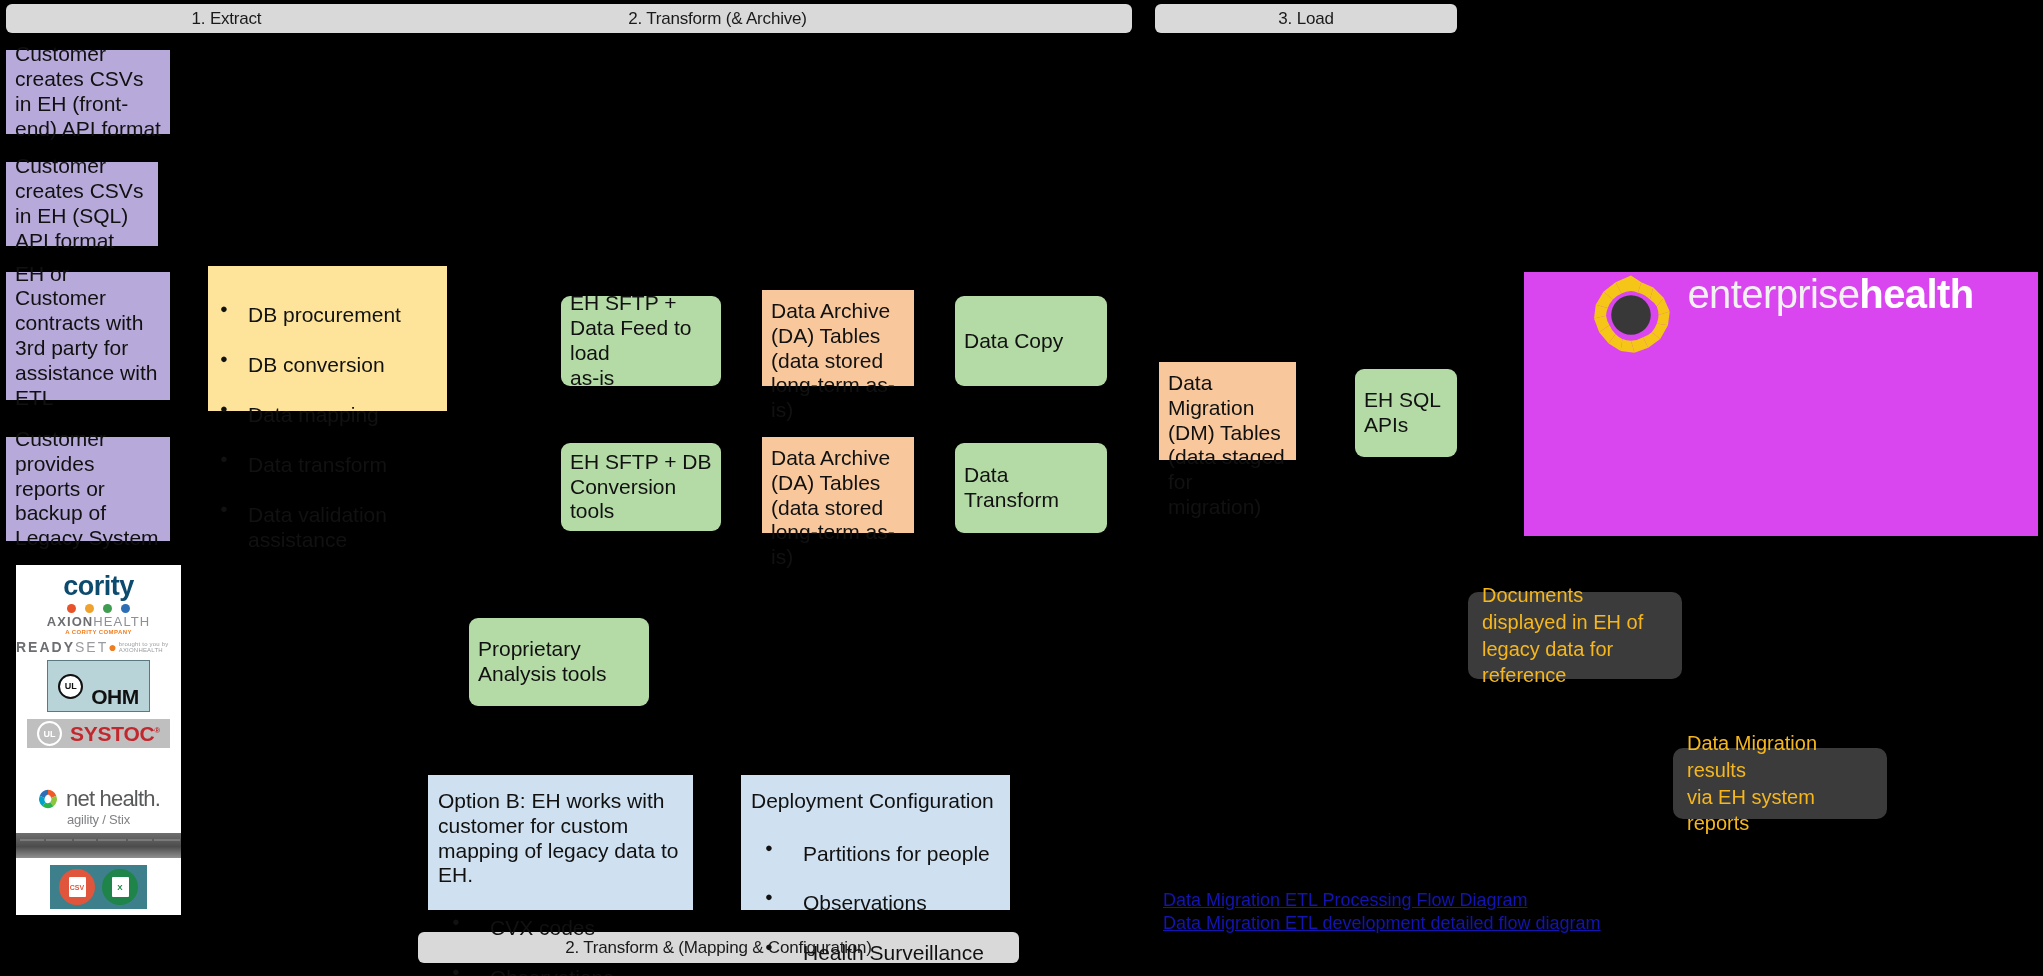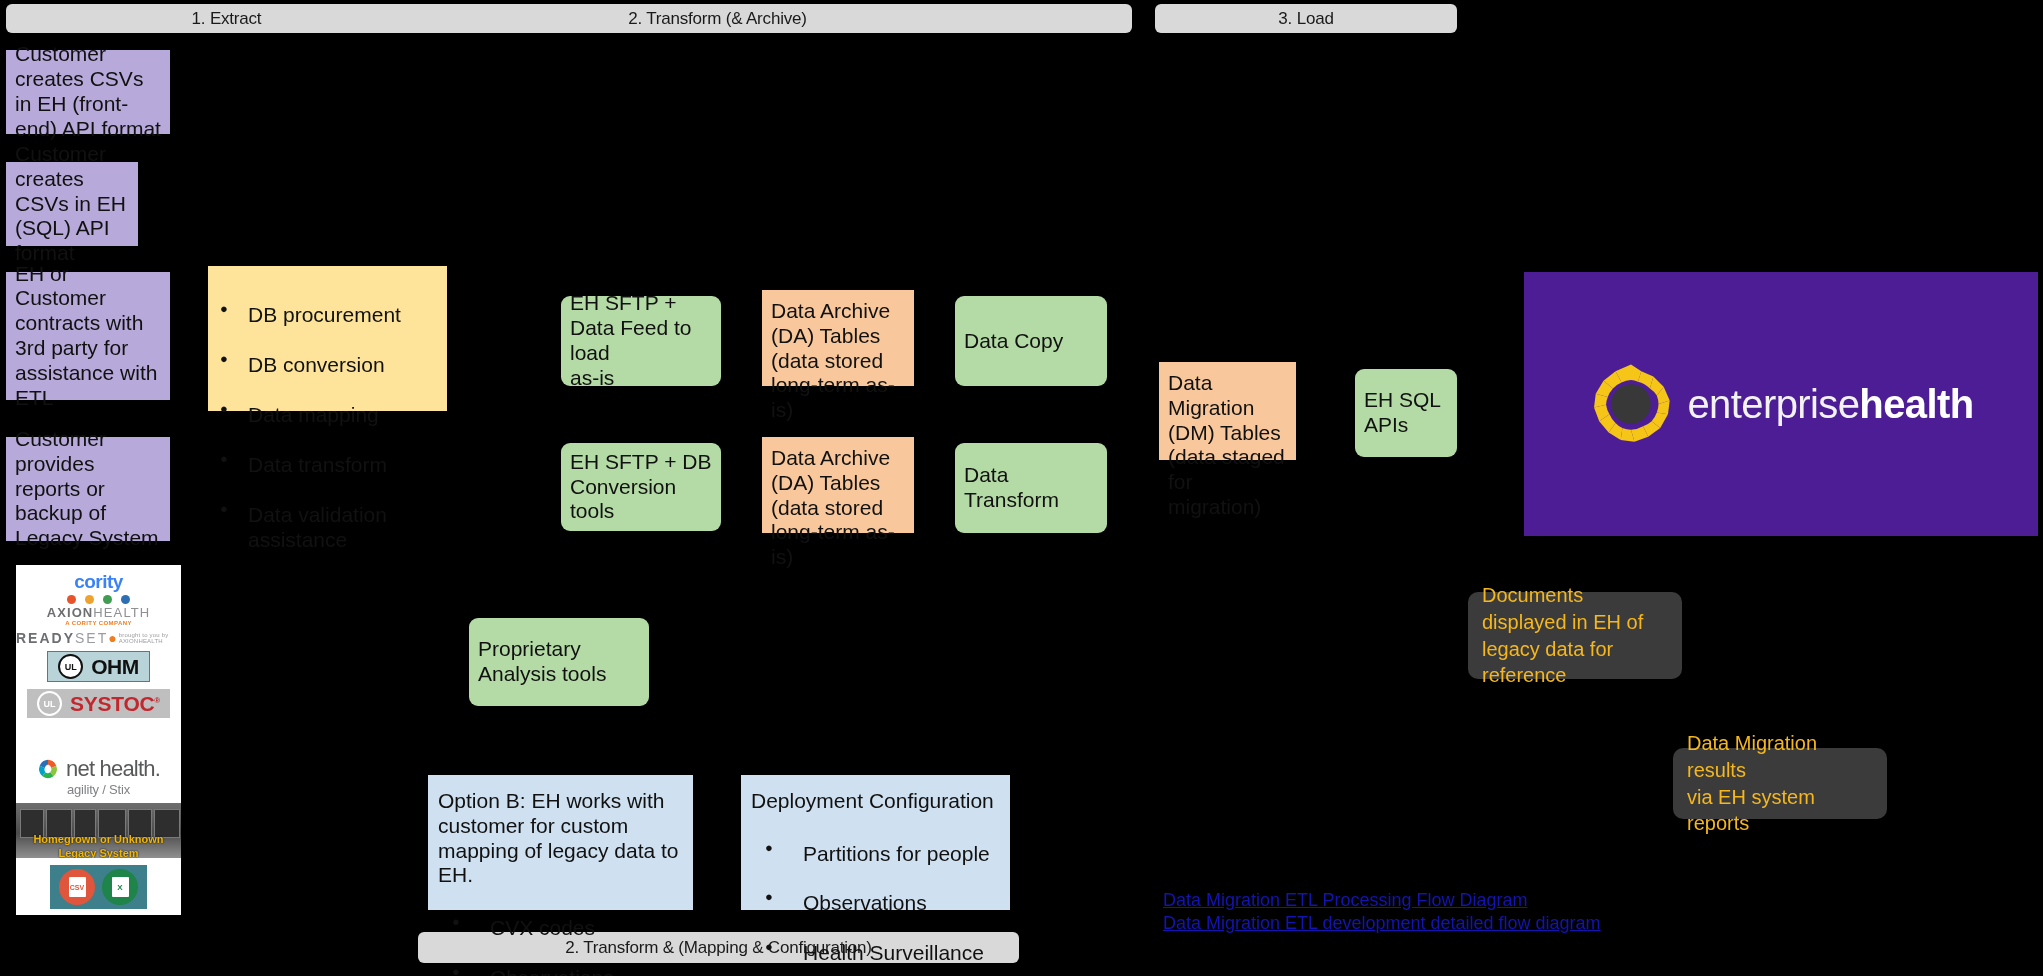--- a/index.html
+++ b/index.html
@@ -80,23 +80,23 @@
     line-height: 1.33;
     padding: 12px 14px;
     display: flex;
     flex-direction: column;
     justify-content: center;
     white-space: pre-line;
   }
 
   
   .eh-panel {
-    background: #4c1d95;
+    background: #d946ef;
     display: flex;
-    align-items: center;
+    align-items: flex-start;
     justify-content: center;
     gap: 13px;
   }
   .eh-word {
     font-size: 40px;
     color: #f2f2f2;
     letter-spacing: -0.6px;
     white-space: nowrap;
   }
   .eh-word b { color: #ffffff; font-weight: 700; }
@@ -104,42 +104,42 @@
   
   .logo-card {
     background: #ffffff;
     display: flex;
     flex-direction: column;
     align-items: center;
     padding: 6px 0 6px 0;
     gap: 2px;
   }
   .logo-row { width: 100%; display: flex; align-items: center; justify-content: center; }
-  .cority-txt { font-size: 19px; font-weight: 700; color: #3b82f6; letter-spacing: -0.5px; }
+  .cority-txt { font-size: 27px; font-weight: 700; color: #0c4a6e; letter-spacing: -0.5px; }
   .axion-dots { display: flex; gap: 9px; justify-content: center; margin-bottom: 1px; }
   .axion-dots i {
     width: 9px; height: 9px; border-radius: 50%; display: inline-block;
   }
   .axion-txt { font-size: 13px; letter-spacing: 1.1px; color: #6d6e71; font-weight: 700; }
   .axion-txt em { font-style: normal; font-weight: 400; color: #8e9094; }
   .axion-sub { font-size: 6px; letter-spacing: .4px; color: #f07d20; font-weight: 700; }
   .ready-txt { font-size: 14px; letter-spacing: 2px; color: #6d6e71; font-weight: 700; }
   .ready-txt em { font-style: normal; font-weight: 400; color: #9a9ca0; }
   .ready-sub { font-size: 6px; color: #9a9ca0; letter-spacing: .2px; }
   .ohm-box {
     background: #b8d4d8; border: 1px solid #5b7a80; padding: 2px 10px;
     display: flex; align-items: center; gap: 8px;
   }
   .ul-mark {
     width: 21px; height: 21px; border-radius: 50%; border: 2px solid #111;
     display: flex; align-items: center; justify-content: center;
     font-size: 9px; font-weight: 700; color: #111; background: #fff;
   }
   .ul-mark.grey { border-color: #fff; color:#fff; background: transparent; }
-  .ohm-txt { font-size: 21px; font-weight: 700; color: #111; letter-spacing: -.5px; }
+  .ohm-txt { font-size: 21px; font-weight: 700; color: #111; letter-spacing: -.5px; margin-top: 22px; }
   .systoc-box {
     background: #bfbfbf; padding: 2px 10px; display: flex; align-items: center; gap: 8px;
   }
   .systoc-txt { font-size: 21px; font-weight: 700; color: #c1272d; letter-spacing: -.3px; }
   .systoc-txt sup { font-size: 8px; }
   .nh-row { display: flex; align-items: center; gap: 7px; margin-top: 31px; }
   .nh-txt { font-size: 22px; color: #58595b; letter-spacing: -.8px; }
   .nh-sub { font-size: 13px; color: #808285; letter-spacing: -.2px; }
   .legacy-img {
     width: 100%; height: 86px; position: relative; overflow: hidden;
@@ -199,21 +199,21 @@
   </div>
 
   <div class="abs phase-bar" style="left:418px; top:932px; width:601px; height:31px;">
     <span>2. Transform &amp; (Mapping &amp; Configuration)</span>
   </div>
 
   <div class="abs box purple" style="left:6px; top:50px; width:164px; height:84px;">
     <span>Customer creates CSVs in EH (front-end) API format</span>
   </div>
 
-  <div class="abs box purple" style="left:6px; top:162px; width:132px; height:84px;">
+  <div class="abs box purple" style="left:6px; top:162px; width:152px; height:84px;">
     <span>Customer creates CSVs in EH (SQL) API format</span>
   </div>
 
   <div class="abs box purple" style="left:6px; top:272px; width:164px; height:128px;">
     <span>EH or Customer contracts with 3rd party for assistance with ETL</span>
   </div>
 
   <div class="abs box purple" style="left:6px; top:437px; width:164px; height:104px;">
     <span>Customer provides reports or backup of Legacy System</span>
   </div>

